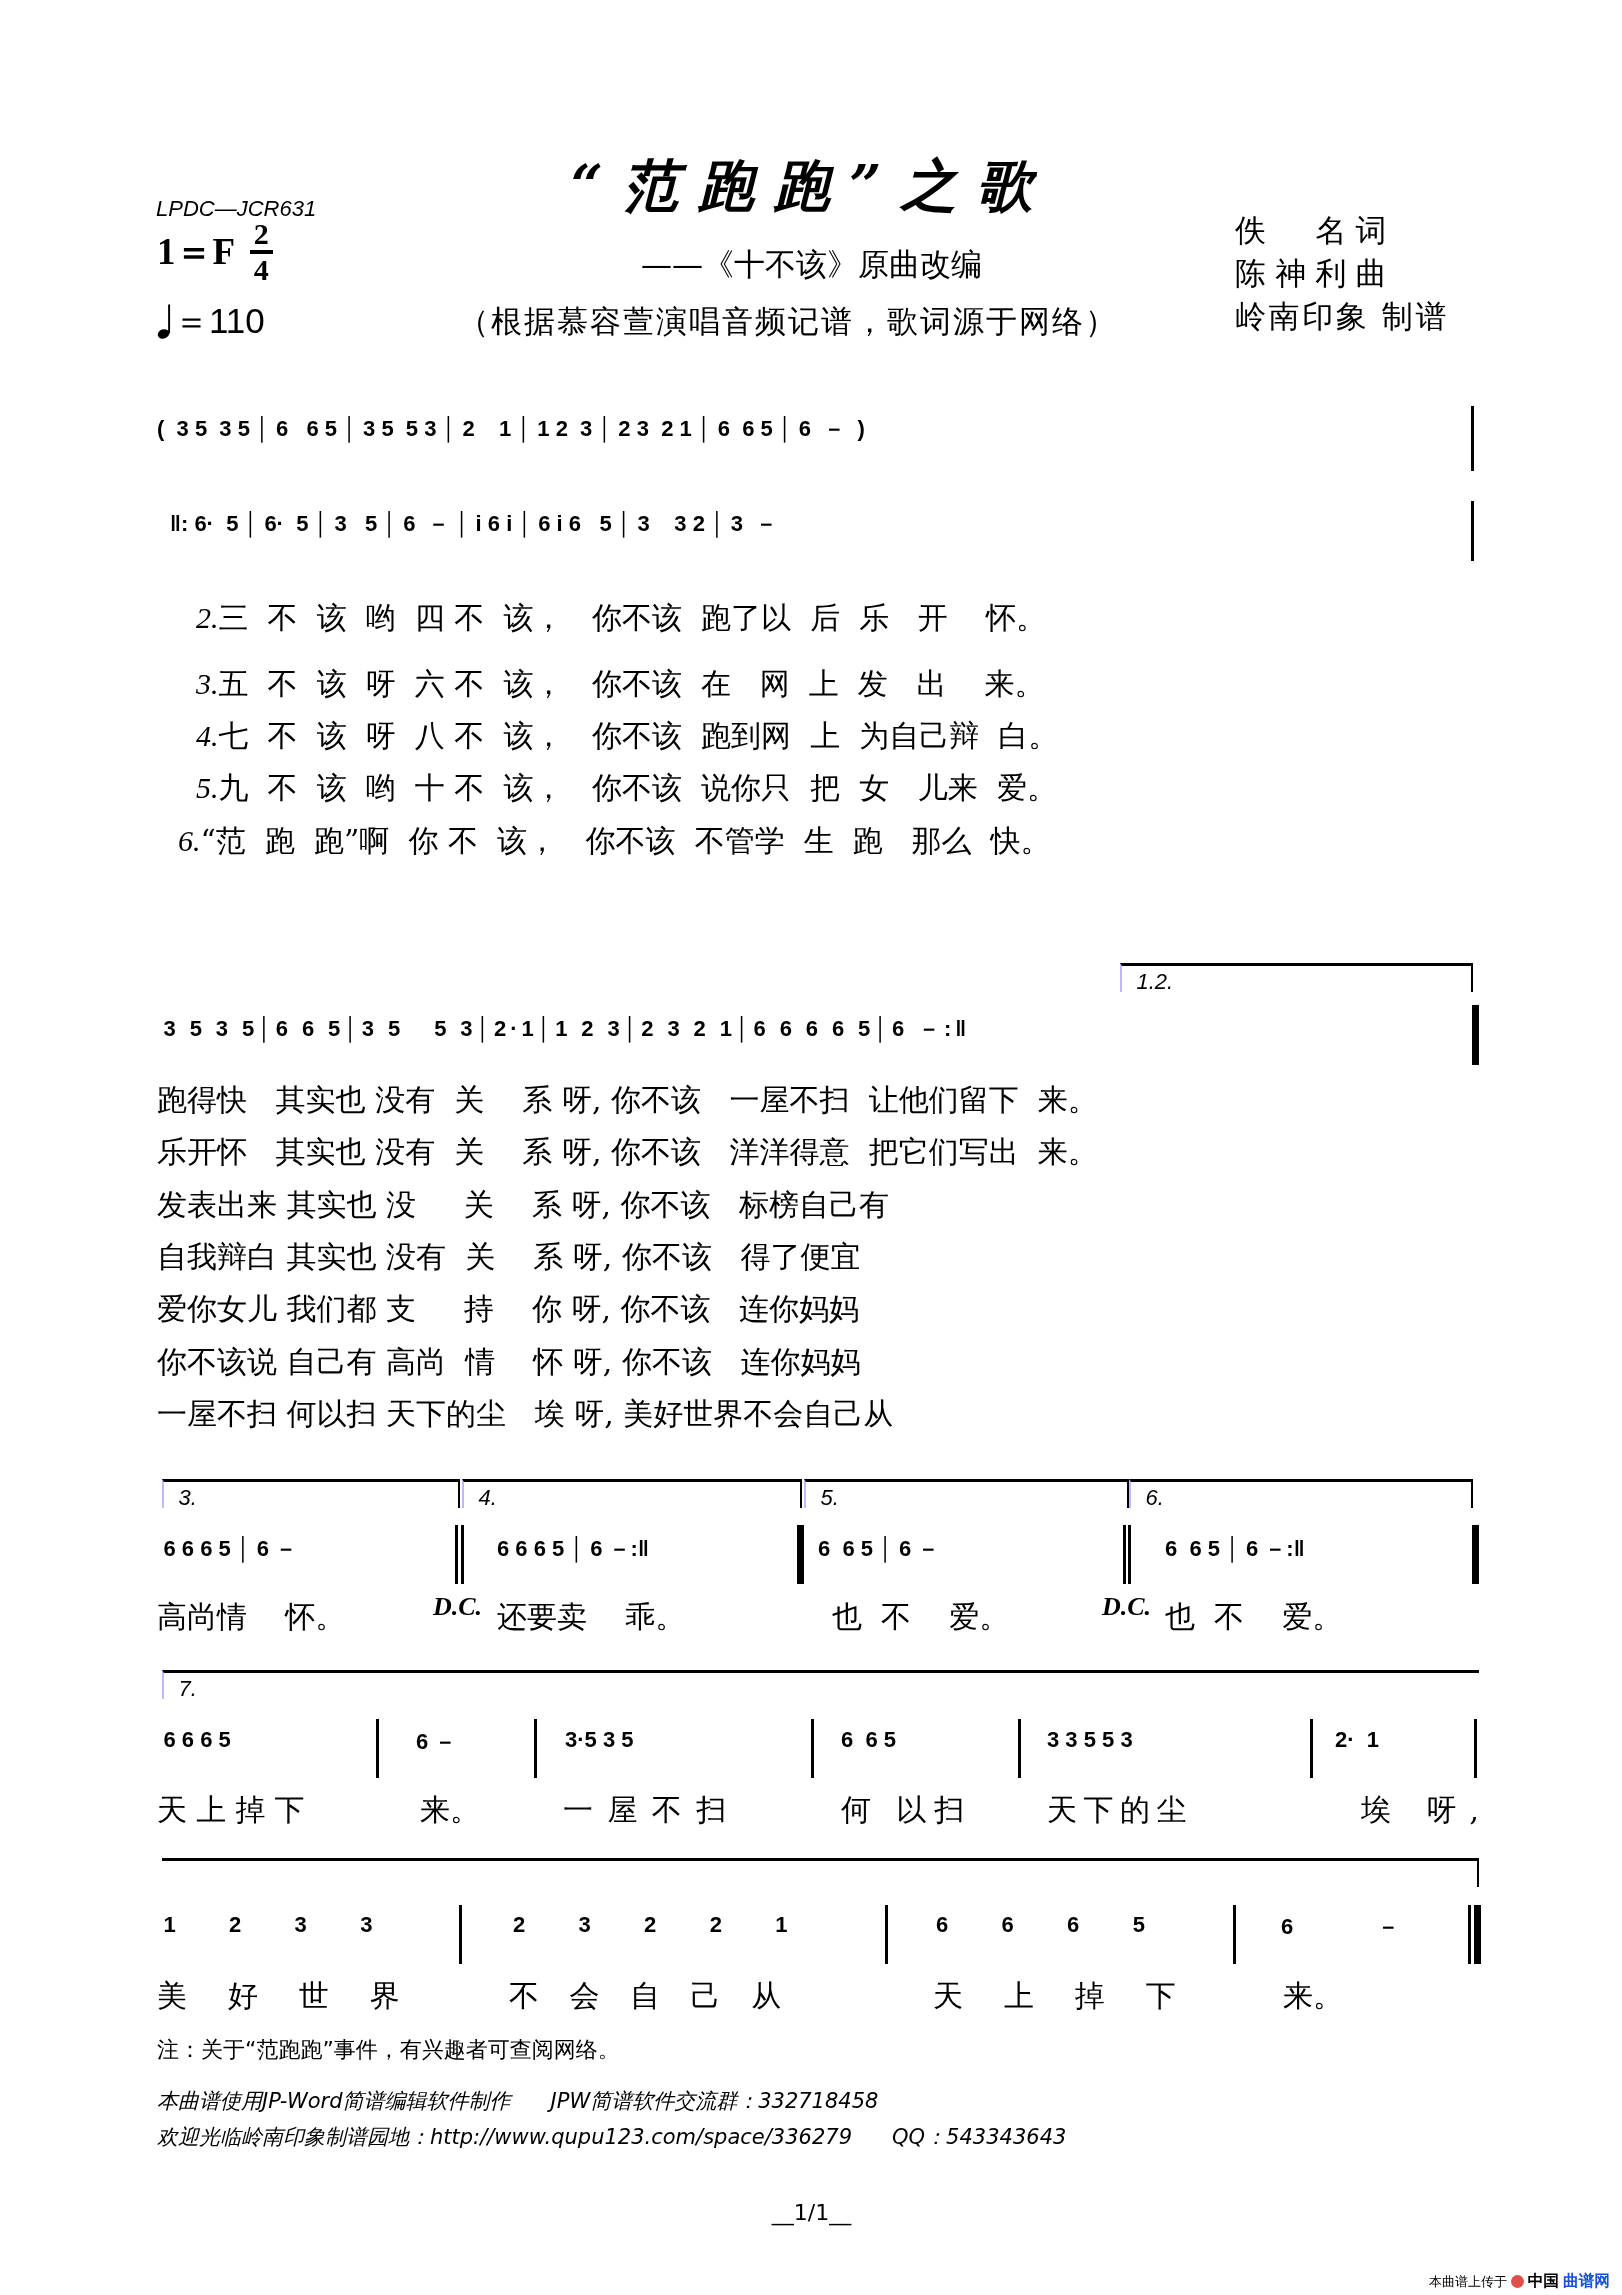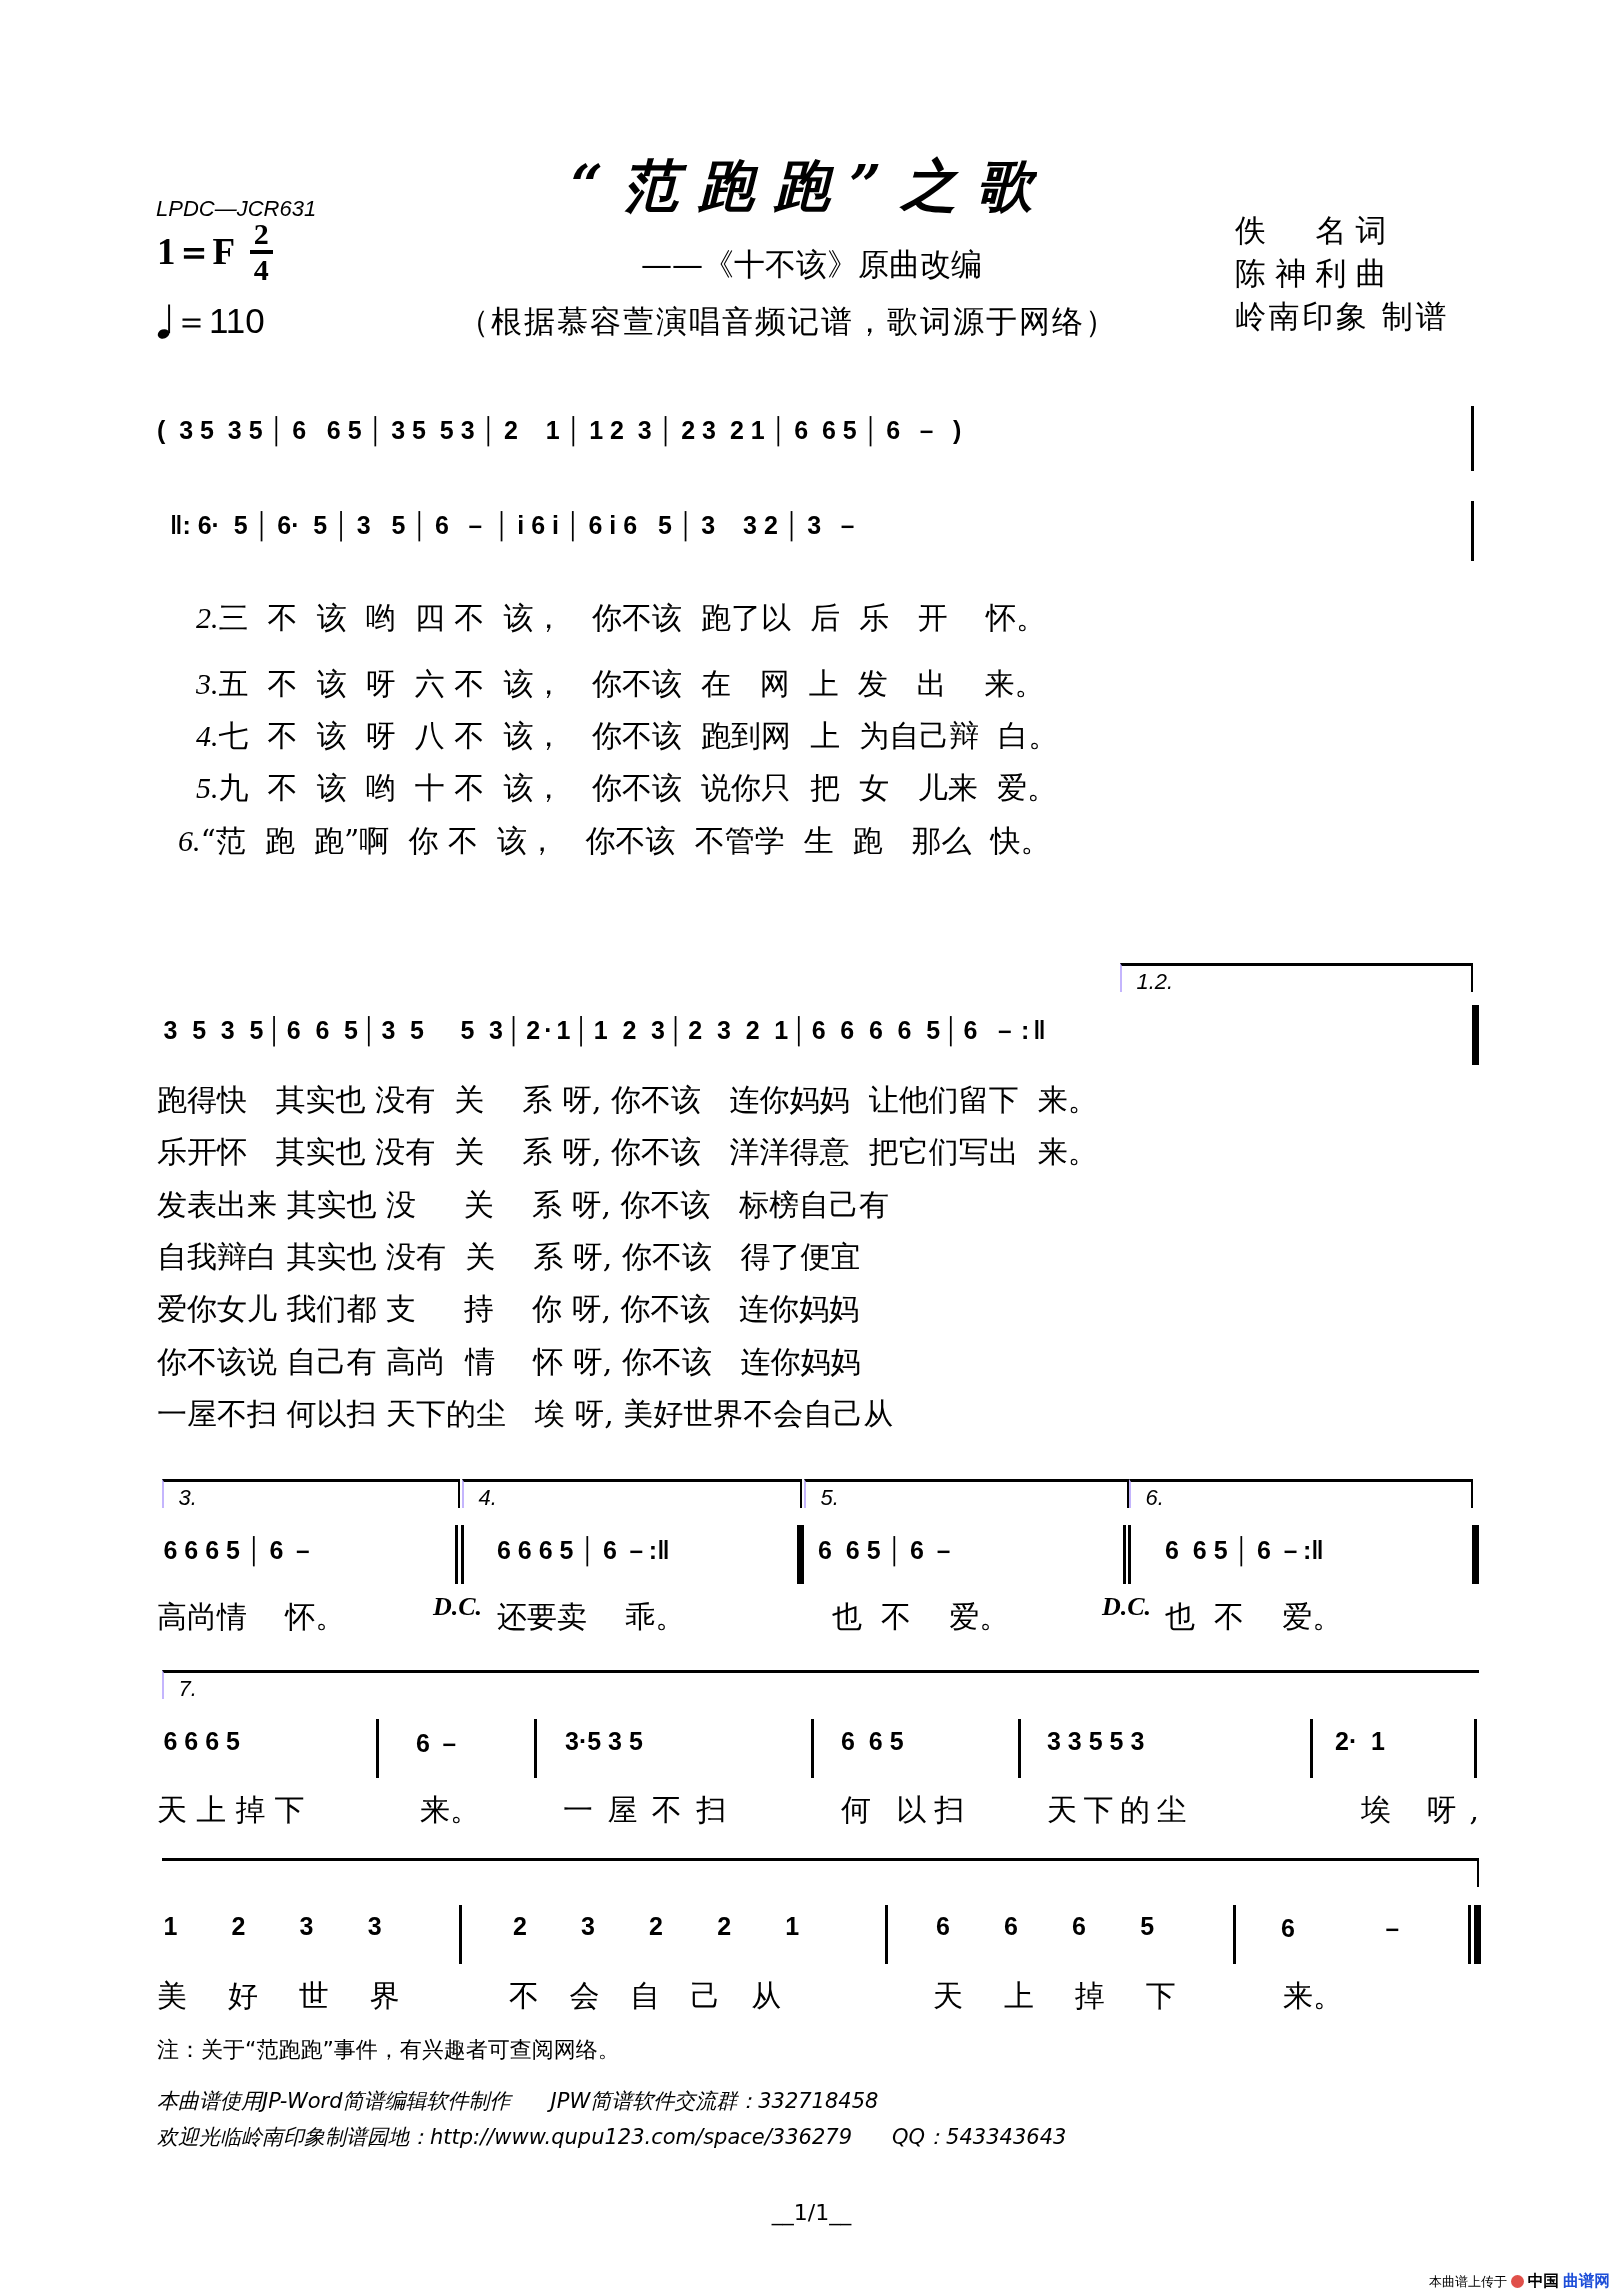--- a/index.html
+++ b/index.html
@@ -13,21 +13,21 @@
   .note { left: 458px; top: 301px; font-size: 31px; letter-spacing: 2px; }
   .key { left: 157px; top: 219px; font-family: "Liberation Serif", serif; font-weight: bold; font-size: 37px; display: flex; align-items: center; }
   .timesig { display: inline-flex; flex-direction: column; align-items: center; margin-left: 14.4px; font-size: 30px; line-height: 30px; }
   .timesig .bar { width: 23.6px; height: 3.3px; background: #000; margin: 1.3px 0; }
   .tempo { left: 157px; top: 298px; font-family: "Liberation Sans", sans-serif; font-size: 35px; display: flex; align-items: center; }
   .credits { left: 1235px; top: 209px; font-size: 31px; line-height: 43px; }
   .credits div { letter-spacing: 9.2px; }
 
   
   .row { position: absolute; left: 157px; width: 1322px; }
-  .notes { position: absolute; font-family: "Liberation Sans", sans-serif; font-weight: bold; font-size: 25px; white-space: pre; }
+  .notes { position: absolute; font-family: "Liberation Sans", sans-serif; font-weight: bold; font-size: 22px; white-space: pre; }
   .barline { position: absolute; width: 2.6px; background: #000; }
   .barthick { position: absolute; width: 6.5px; background: #000; }
   .lyric { position: absolute; font-size: 30px; white-space: pre; letter-spacing: 0px; }
   .verseno { font-style: italic; font-family: "Liberation Serif", serif; }
   .volta { position: absolute; border-top: 3.3px solid #000; border-left: 2px solid #c4b5fd; height: 26px; }
   .volta.rclose { border-right: 2px solid #000; }
   .volta span { position: absolute; left: 14.4px; top: 2.6px; font-family: "Liberation Sans", sans-serif; font-style: italic; font-size: 22px; }
   .dc { font-family: "Liberation Serif", serif; font-weight: bold; font-style: italic; font-size: 26px; }
 
   
@@ -91,21 +91,21 @@
 
 <div class="volta rclose" style="left:1120px;top:963px;width:349px">
     <span>1.2.</span>
   </div>
 <div class="row" style="top:1001px;height:79px">
   <div class="notes" style="left:6.5px;top:13px;letter-spacing:3.9px">3 5 3 5│6 6 5│3 5   5 3│2·1│1 2 3│2 3 2 1│6 6 6 6 5│6 －:‖</div>
   <div class="barthick" style="left:1315px;top:3.9px;height:60px"></div>
 </div>
 
 <div class="row" style="top:1080px;height:366px">
-  <div class="lyric" style="left:0;top:0">跑得快   其实也 没有  关    系 呀, 你不该   连你妈妈  让他们留下  来。</div>
+  <div class="lyric" style="left:0;top:0">跑得快   其实也 没有  关    系 呀, 你不该   一屋不扫  让他们留下  来。</div>
   <div class="lyric" style="left:0;top:52px">乐开怀   其实也 没有  关    系 呀, 你不该   洋洋得意  把它们写出  来。</div>
   <div class="lyric" style="left:0;top:105px">发表出来 其实也 没     关    系 呀, 你不该   标榜自己有</div>
   <div class="lyric" style="left:0;top:157px">自我辩白 其实也 没有  关    系 呀, 你不该   得了便宜</div>
   <div class="lyric" style="left:0;top:209px">爱你女儿 我们都 支     持    你 呀, 你不该   连你妈妈</div>
   <div class="lyric" style="left:0;top:262px">你不该说 自己有 高尚  情    怀 呀, 你不该   连你妈妈</div>
   <div class="lyric" style="left:0;top:314px">一屋不扫 何以扫 天下的尘   埃 呀, 美好世界不会自己从</div>
 </div>
 
 <div class="volta" style="left:162px;top:1479px;width:294px;border-right:2px solid #000">
     <span>3.</span>

